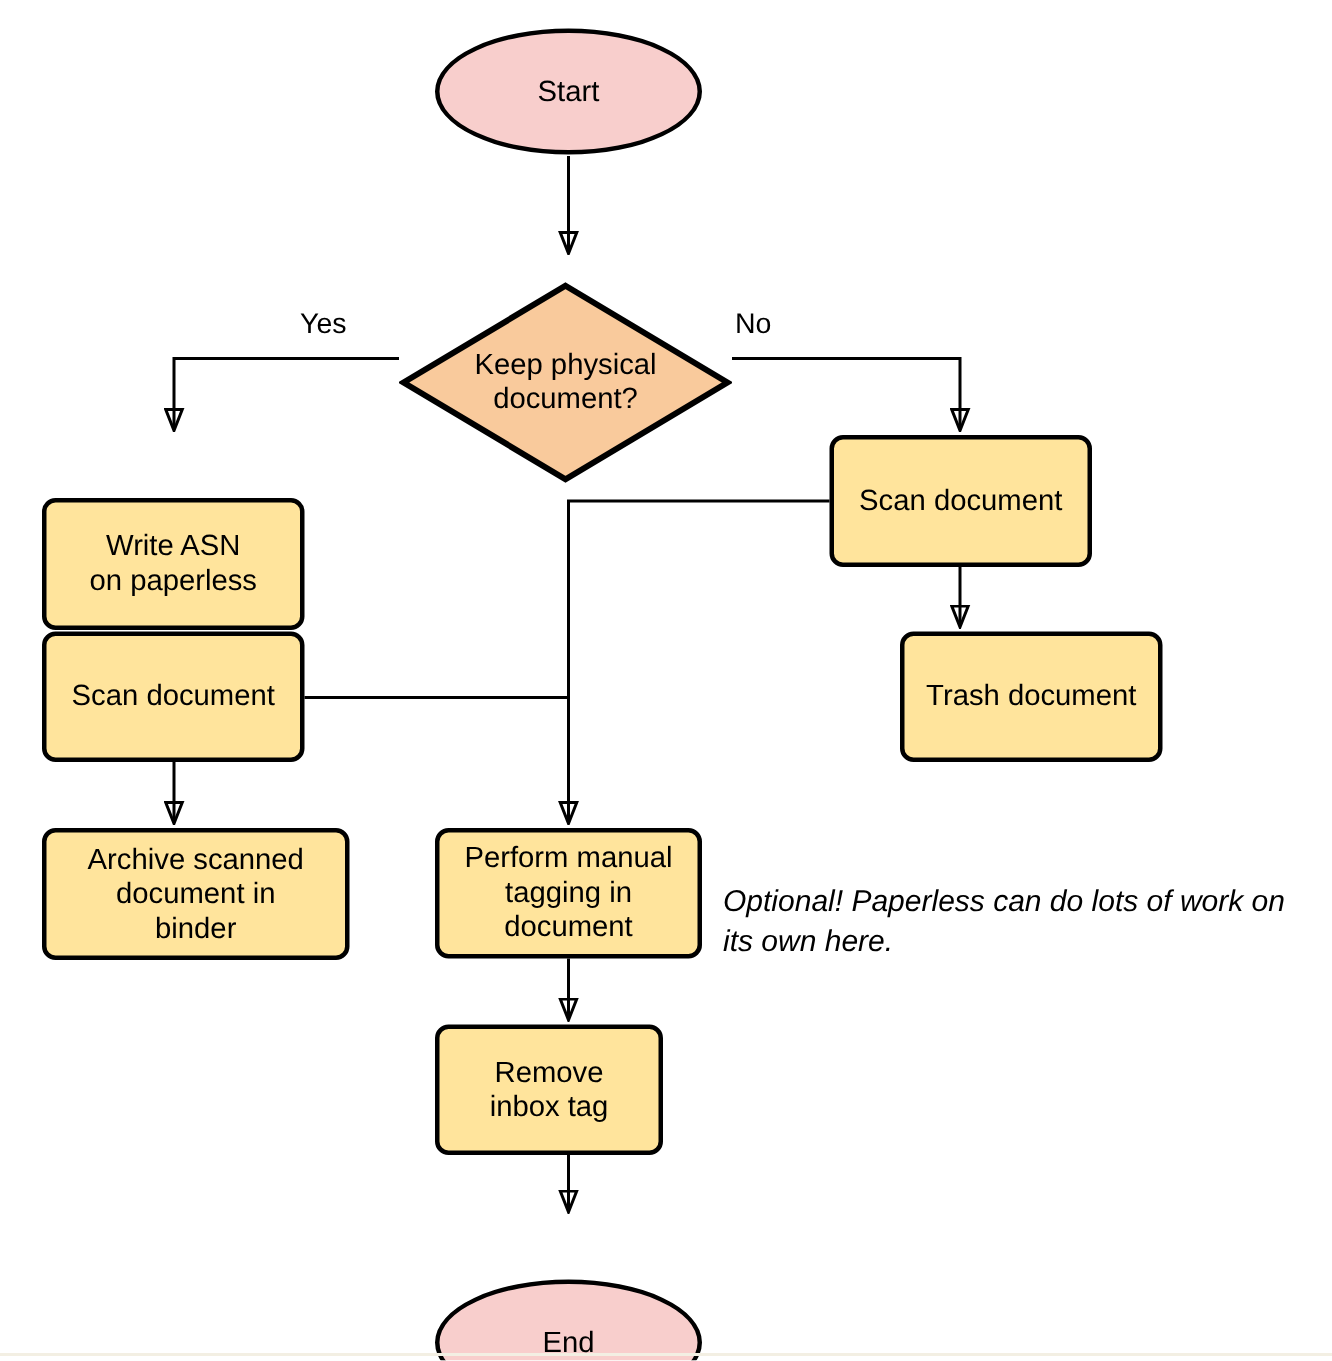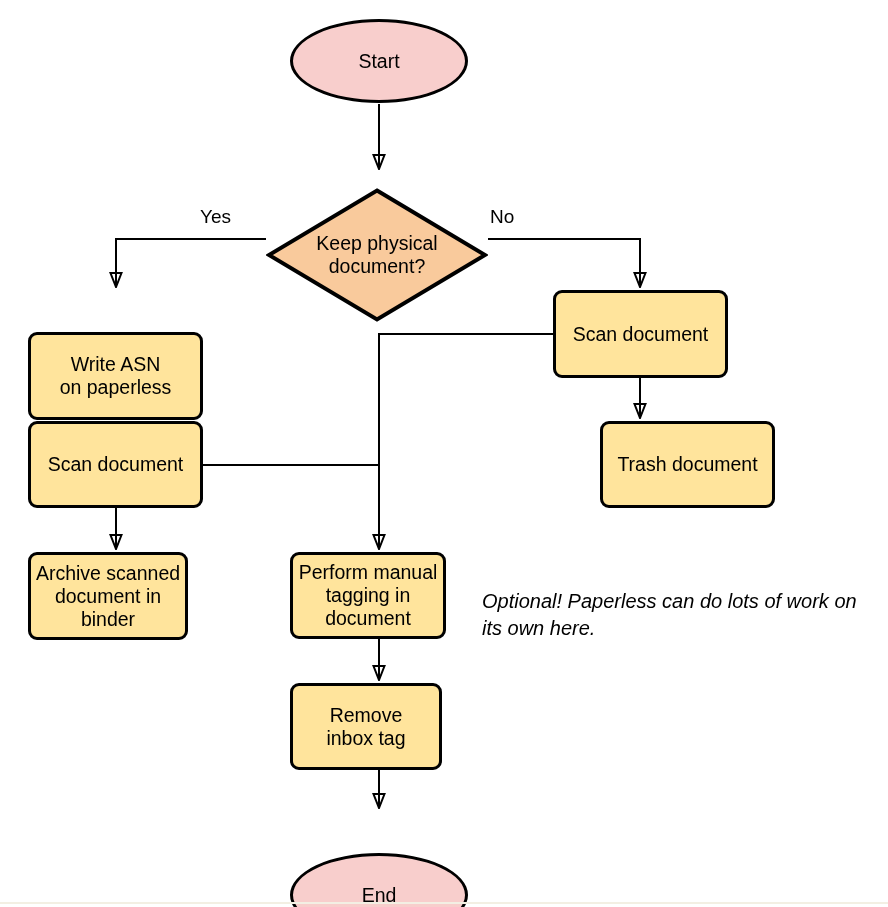--- a/index.html
+++ b/index.html
@@ -66,24 +66,24 @@
     fill: var(--decision-fill, #f9ca9c);
     stroke: var(--stroke, #000000);
     stroke-width: 4;
     stroke-linejoin: miter;
   }
   
   .n-start      { left: 290px; top: 19px;  width: 178px; height: 84px; }
   .n-decision   { left: 266px; top: 188px; width: 222px; height: 134px; }
   .n-write-asn  { left: 28px;  top: 290px; width: 175px; height: 88px; margin-top: 42px; }
   .n-scan-left  { left: 28px;  top: 421px; width: 175px; height: 87px; }
-  .n-archive    { left: 28px;  top: 552px; width: 160px; height: 88px; }
+  .n-archive    { left: 28px;  top: 552px; width: 205px; height: 88px; }
   .n-scan-right { left: 553px; top: 290px; width: 175px; height: 88px; }
   .n-trash      { left: 553px; top: 421px; width: 175px; height: 87px; margin-left: 47px; }
-  .n-tagging    { left: 290px; top: 552px; width: 156px; height: 87px; }
+  .n-tagging    { left: 290px; top: 552px; width: 178px; height: 87px; }
   .n-remove     { left: 290px; top: 683px; width: 152px; height: 87px; }
   .n-end        { left: 290px; top: 853px; width: 178px; height: 84px; }
 
   .edge-label {
     position: absolute;
     font-size: 19px;
     line-height: 22px;
     text-align: left;
     width: 60px;
   }

